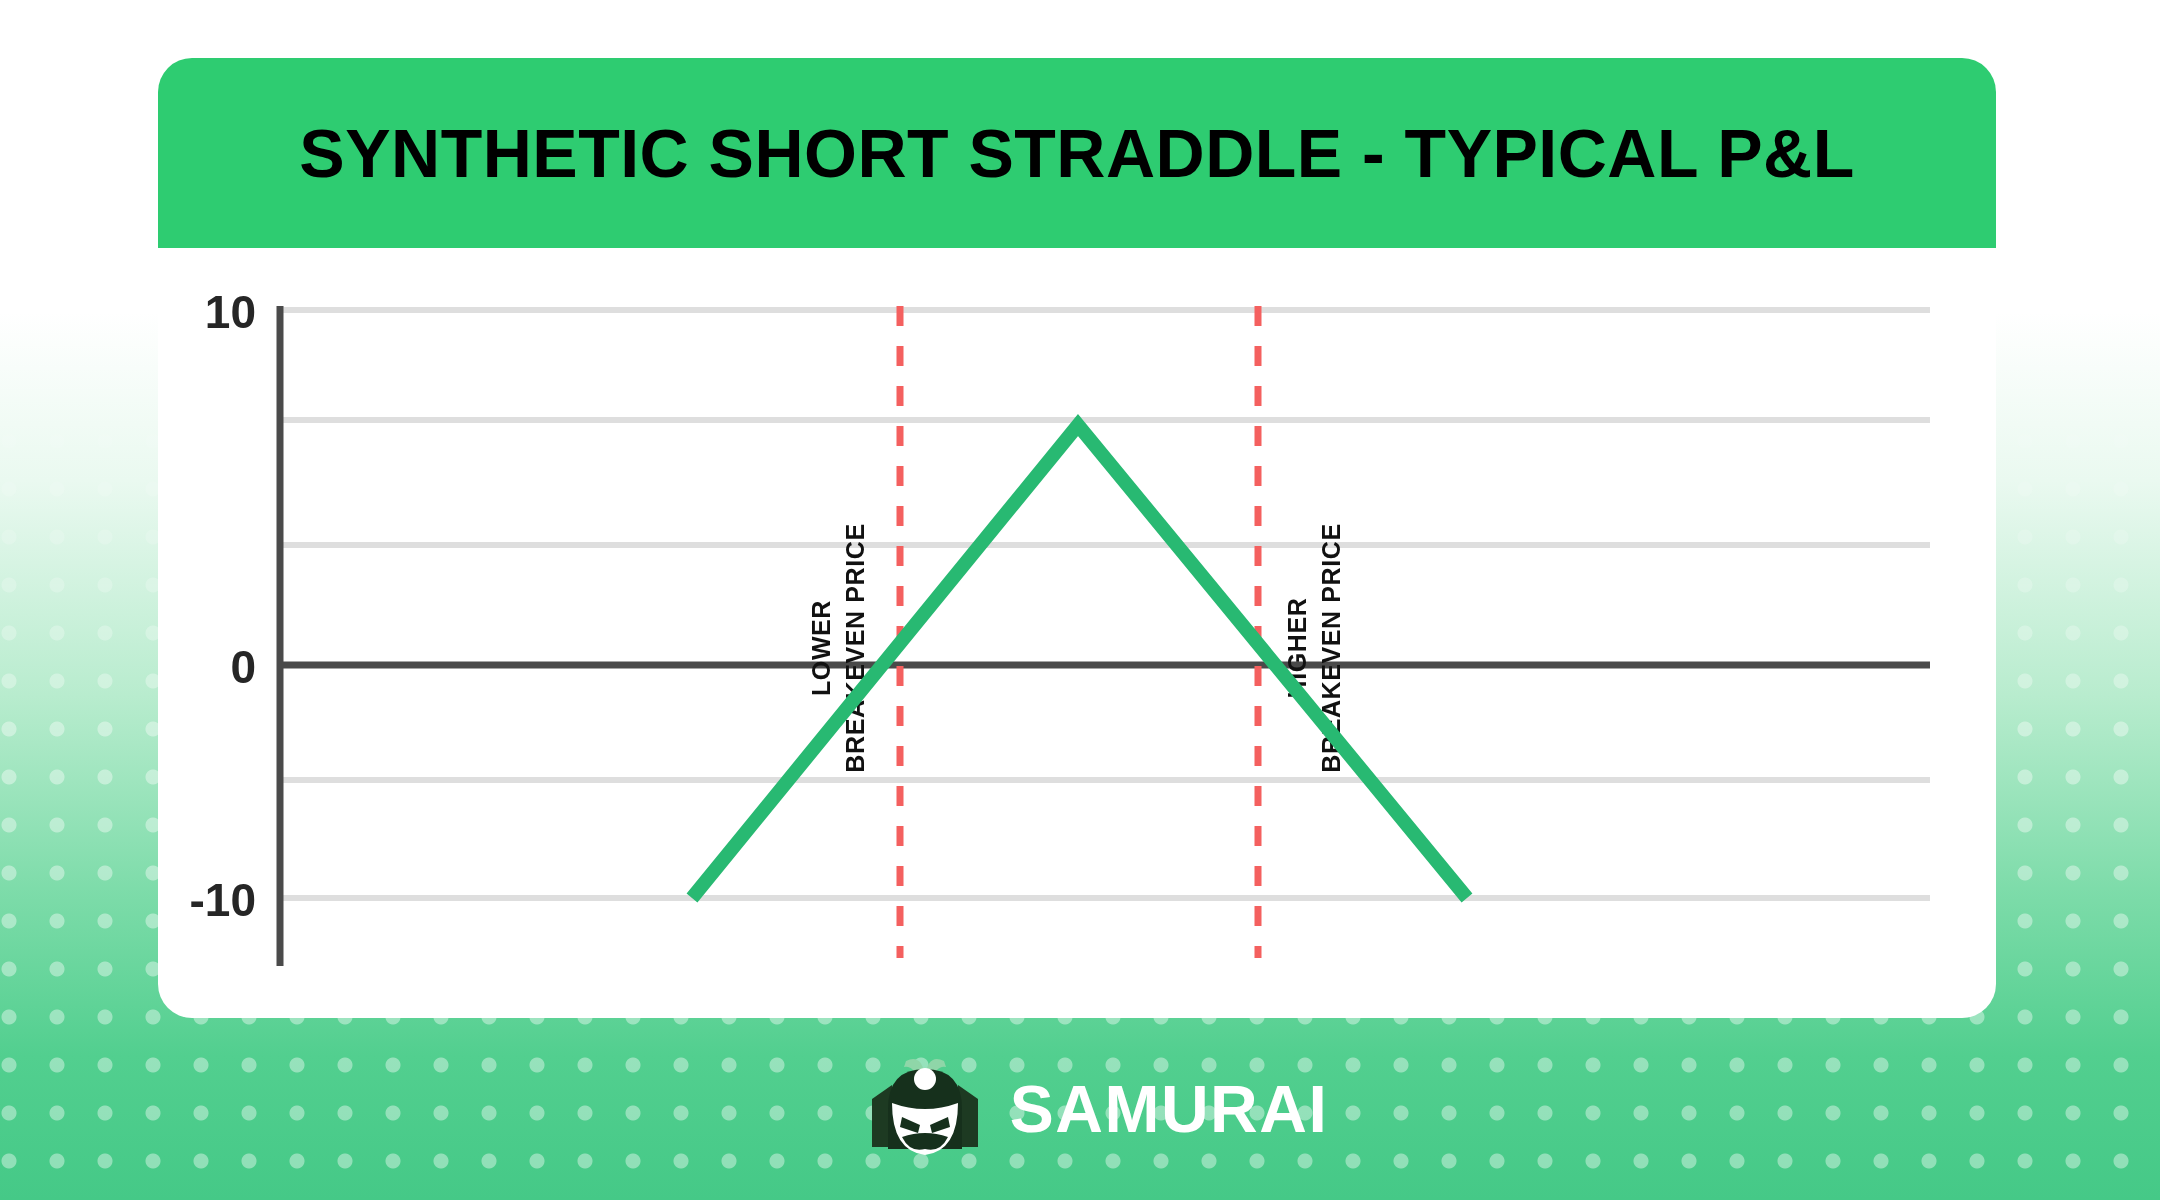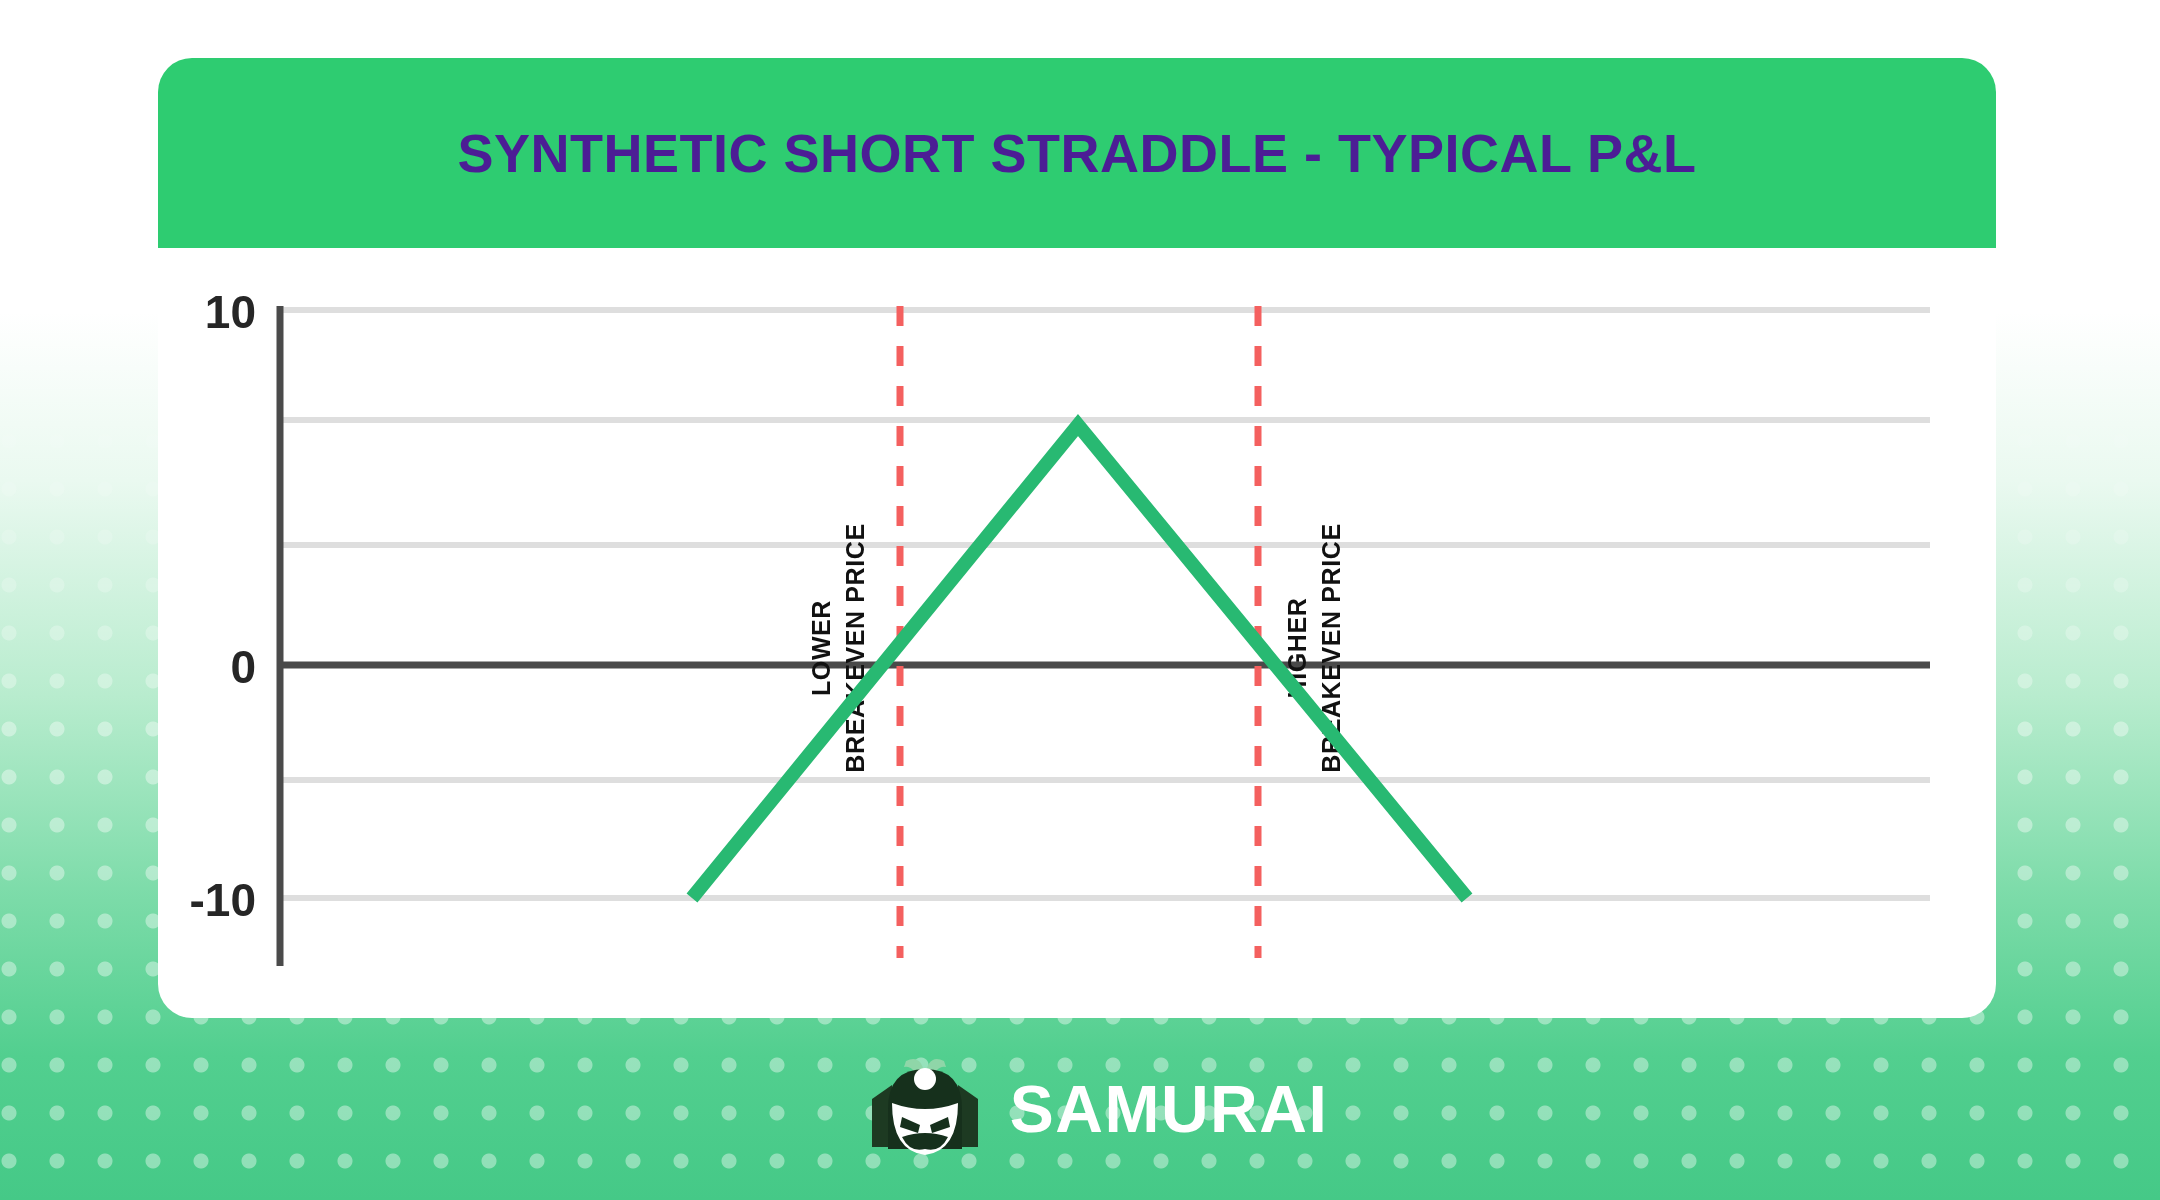--- a/index.html
+++ b/index.html
@@ -22,21 +22,21 @@
   #card{
     position:absolute;left:158px;top:58px;width:1838px;height:960px;
     background:#ffffff;border-radius:34px;overflow:hidden;
   }
   #card-header{
     position:absolute;left:0;top:0;width:100%;height:190px;
     background:#2ecc71;
     display:flex;align-items:center;justify-content:center;
   }
   #chart-title{
-    color:#4c1d95;font-size:54px;font-weight:bold;
+    color:#000000;font-size:68px;font-weight:bold;
     letter-spacing:0.5px;text-align:center;line-height:1;
     white-space:nowrap;
   }
   #plot-wrap{position:absolute;left:0;top:190px;width:100%;height:895px;}
   #plot-svg{display:block;width:1838px;height:770px;}
   .ytick{
     font-family:"Liberation Sans",sans-serif;
     font-size:46px;font-weight:bold;fill:#262626;
   }
   .be-label{

